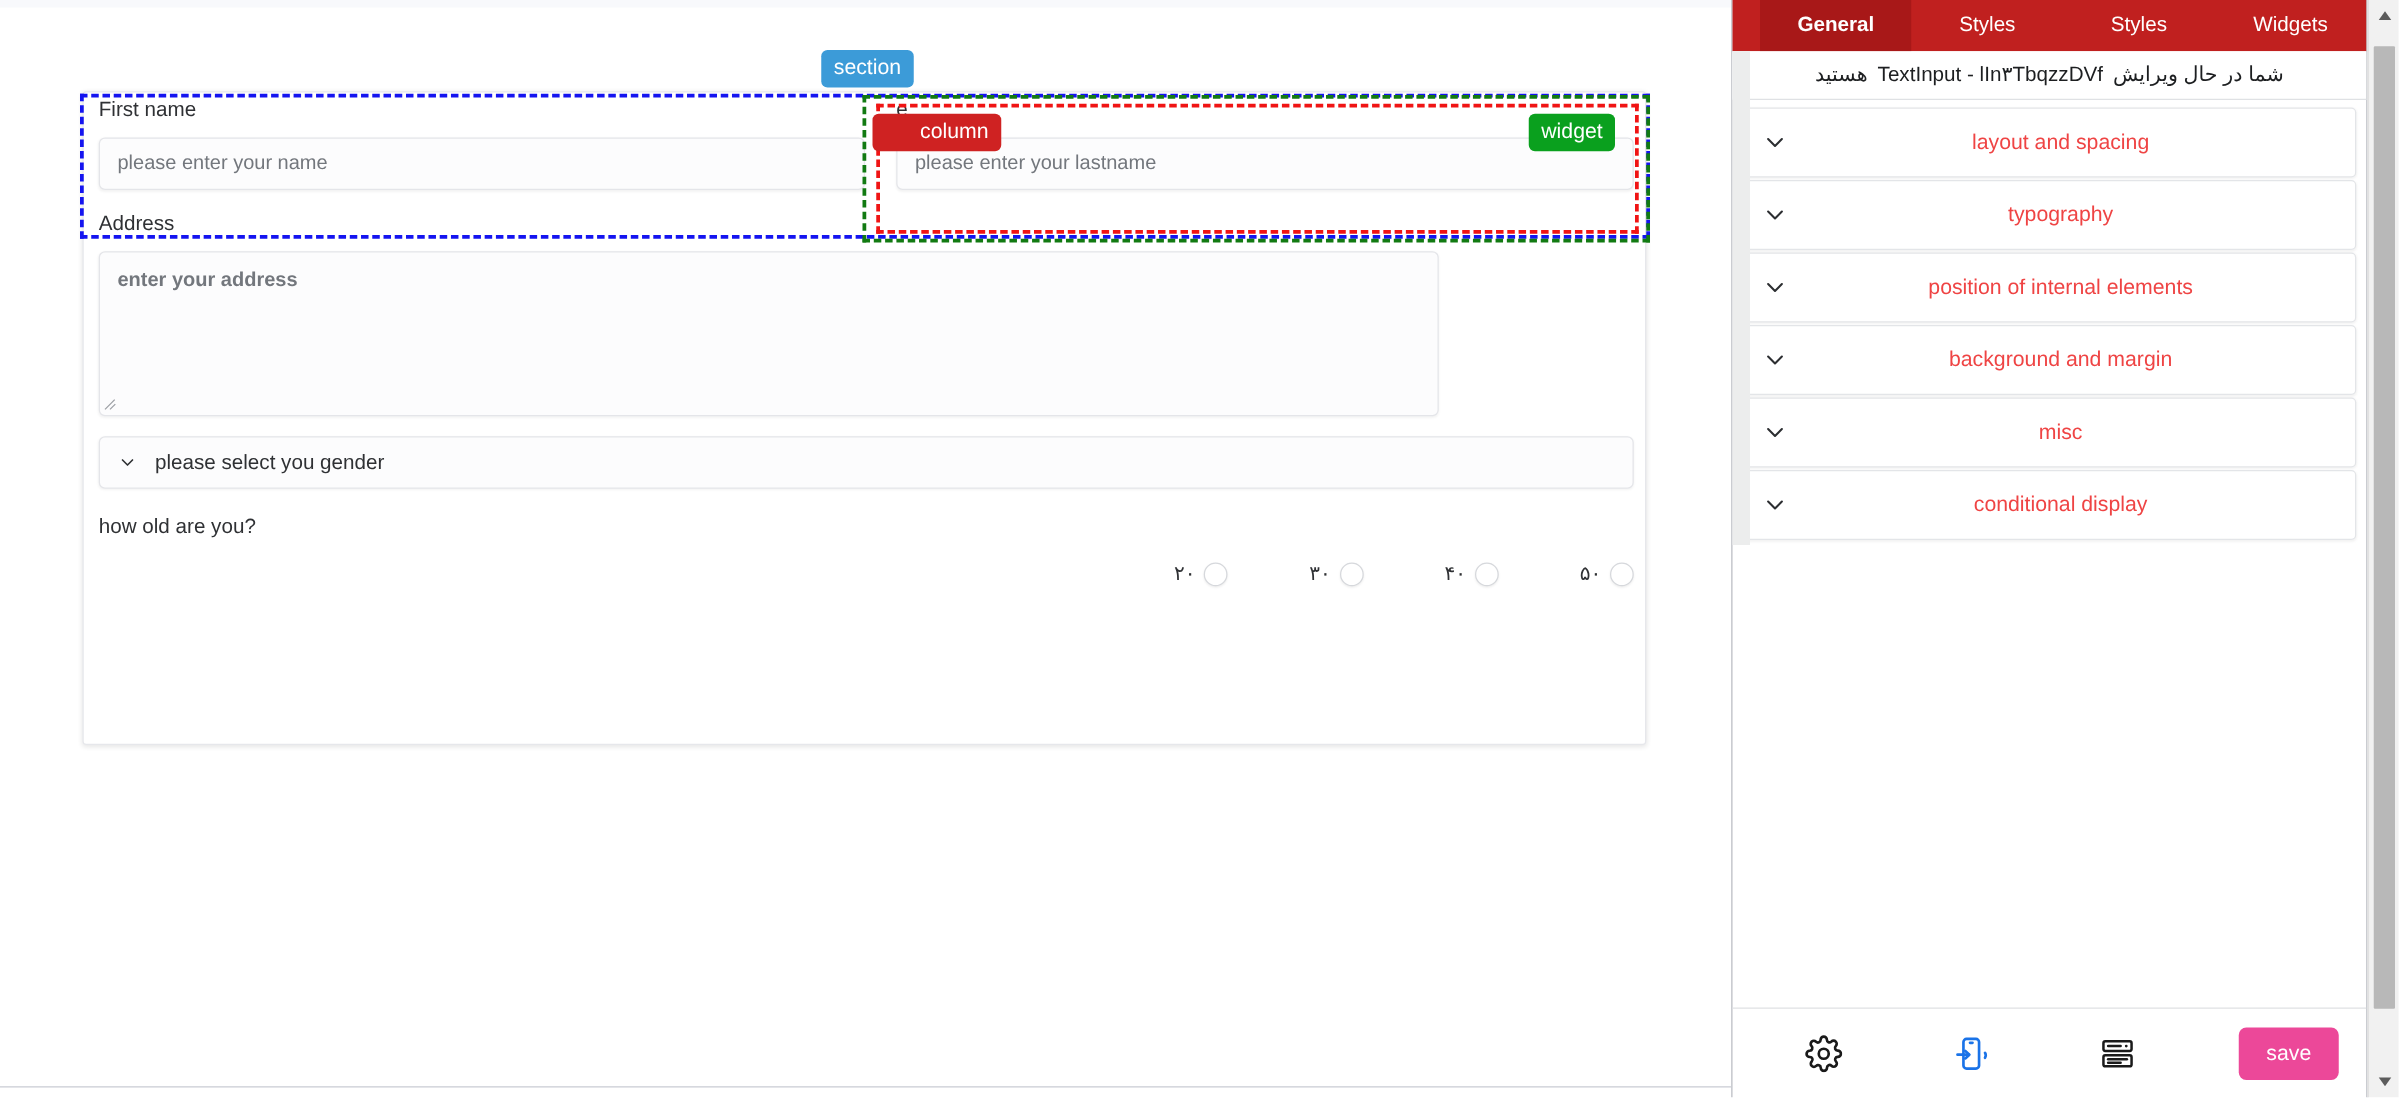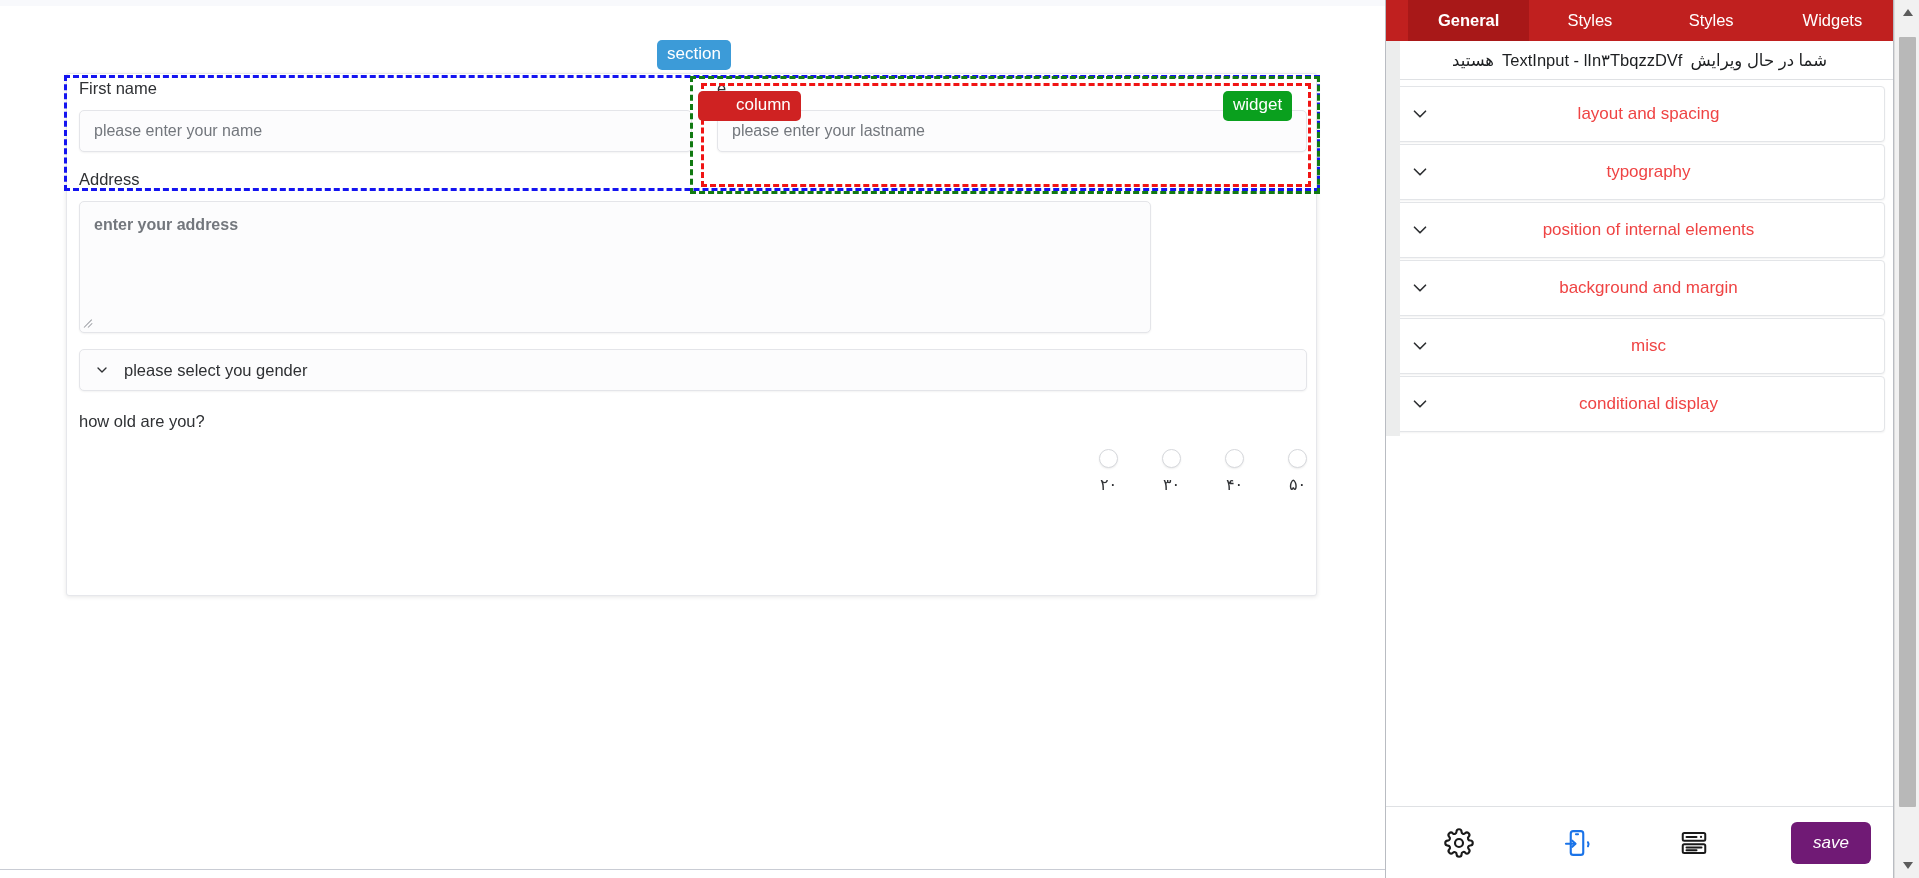--- a/index.html
+++ b/index.html
@@ -113,22 +113,21 @@
     text-align: left;
     font-size: 16.5px;
     color: #2f3134;
   }
   .radios {
     display:flex; direction: rtl; gap: 0px; justify-content:flex-start;
   }
   .radio-item {
     display:flex; align-items:center; gap:7px;
     direction: rtl;
-    margin-left: 44px;
-    flex-direction: column;
+    margin-left: 65px;
   }
   .radio-circle {
     width: 19px; height: 19px;
     border-radius: 50%;
     border: 1px solid #d6d8dc;
     background: #fff;
     box-shadow: 0 1px 2px rgba(0,0,0,0.08);
     flex: 0 0 auto;
   }
   .radio-label { font-size: 16px; color:#2f3134; }
@@ -224,29 +223,28 @@
     height: 72px;
     border-top:1px solid #dfe1e4;
     display:flex; flex-direction: row-reverse;
     align-items:center;
     padding: 0 22px 0 14px;
     gap: 0;
   }
   .footer-slot { flex:1 1 0; display:flex; align-items:center; justify-content:center; }
   .footer-slot.save-slot { justify-content:flex-start; }
   .btn-save {
-    background:#701a75;
+    background:#ec4899;
     color:#fff;
     font-size: 17px;
     border: none;
     border-radius: 6px;
     padding: 11px 22px;
     cursor:pointer;
     font-family:"Liberation Sans", sans-serif;
-    font-style:italic;
   }
   .ico-btn { cursor:pointer; display:flex; align-items:center; justify-content:center; }
 
   
   #scrollbar {
     position:absolute; right:0; top:0; width:25px; height:878px;
     background:#f1f1f1;
     border-left:1px solid #dcdcdc;
   }
   .sb-arrow {

